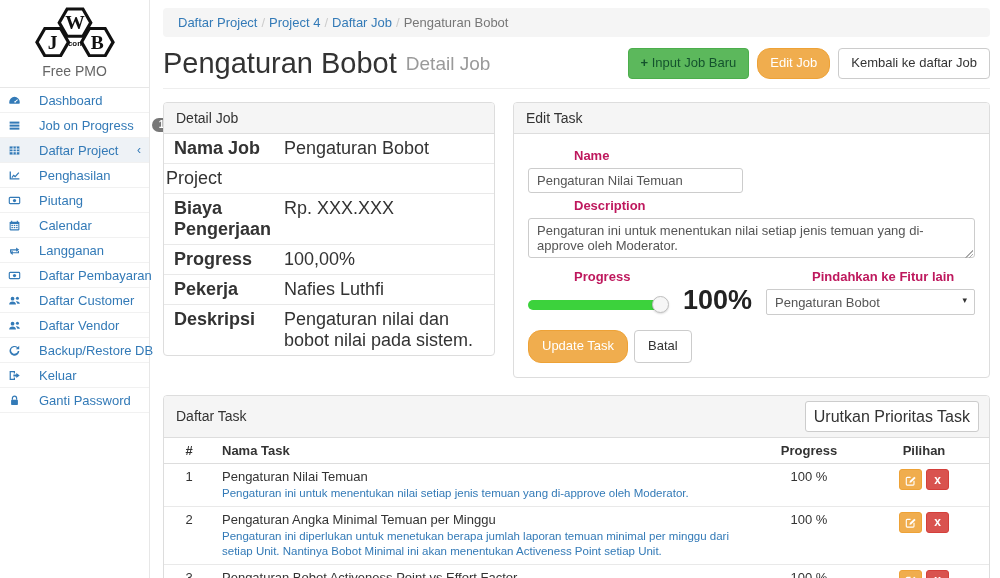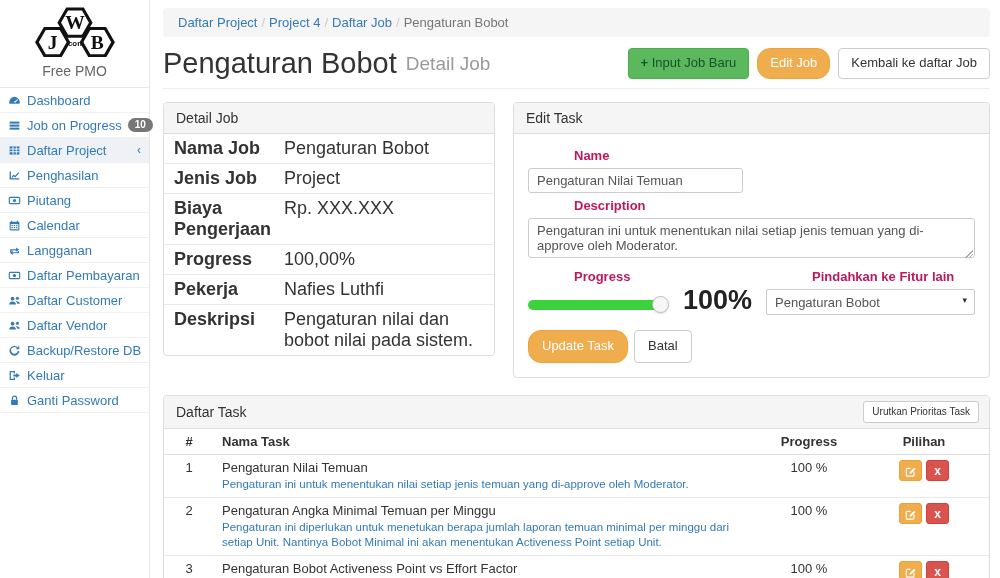--- a/index.html
+++ b/index.html
@@ -5,21 +5,21 @@
   * { box-sizing: border-box; margin: 0; padding: 0; }
   html,body { width:1000px; height:578px; overflow:hidden; background:#fff;
     font-family:"Liberation Sans", sans-serif; color:#333; }
   .app { display:flex; width:1000px; height:578px; }
 
   
   .sidebar { width:150px; flex:0 0 150px; border-right:1px solid #e7e7e7; background:#fff; }
   .logo-block { text-align:center; padding:5px 0 8px; border-bottom:1px solid #e7e7e7; cursor:pointer; }
   .brand-name { font-size:14px; color:#666; margin-top:2px; }
   .menu { list-style:none; }
-  .menu li { display:flex; align-items:center; gap:6px; padding:4px 8px; height:25px;
+  .menu li { display:flex; align-items:center; gap:18px; padding:4px 8px; height:25px;
     border-bottom:1px solid #f1f1f1; color:#337ab7; font-size:13px; cursor:pointer; white-space:nowrap; }
   .menu li.active { background:#eef2f6; }
   .menu .micon { width:13px; height:13px; flex:0 0 13px; display:inline-flex; }
   .menu .micon svg { width:13px; height:13px; }
   .badge { margin-left:auto; background:#777; color:#fff; border-radius:10px;
     font-size:10px; font-weight:bold; padding:2px 7px; line-height:1; }
   .chev { margin-left:auto; font-size:12px; color:#337ab7; }
 
   
   .content { flex:1; padding:8px 10px 0 13px; }
@@ -32,21 +32,21 @@
     margin:10px 0 13px; padding-bottom:8px; }
   .page-title { font-size:29px; font-weight:400; color:#333; }
   .page-subtitle { font-size:19px; color:#9a9a9a; margin-left:9px; }
   .header-buttons { margin-left:auto; display:flex; gap:8px; }
 
   .btn { font-size:13px; padding:5px 12px; border-radius:4px; border:1px solid transparent;
     cursor:pointer; line-height:1.45; font-family:inherit; }
   .btn-success { background:#5cb85c; border-color:#4cae4c; color:#14532d; }
   .btn-warning { background:#f0ad4e; border-color:#eea236; color:#fff;border-radius:13px; }
   .btn-default { background:#fff; border-color:#ccc; color:#333; }
-  .btn-sm { font-size:10px; padding:3px 8px; border-radius:3px; }
+  .btn-sm { font-size:16px; padding:3px 8px; border-radius:3px; }
 
   
   .panels-row { display:flex; gap:18px; align-items:flex-start; margin-bottom:17px; }
   .panel { border:1px solid #ddd; border-radius:4px; background:#fff; }
   .panel-heading { background:#f5f5f5; border-bottom:1px solid #ddd; padding:7px 12px;
     font-size:14px; color:#333; border-radius:3px 3px 0 0; }
 
   .detail-panel { width:332px; flex:0 0 332px; }
   .drow { display:flex; border-bottom:1px solid #e9e9e9; font-size:18px; }
   .drow:last-child { border-bottom:none; }
@@ -284,21 +284,20 @@
     <div class="panels-row">
 
       <div class="panel detail-panel">
         <div class="panel-heading">Detail Job</div>
         <div>
           <div class="drow">
             <div class="dlabel">Nama Job</div>
             <div class="dvalue">Pengaturan Bobot</div>
           </div>
           <div class="drow">
-            <div class="dlabel">Jenis Job</div>
             <div class="dvalue">Project</div>
           </div>
           <div class="drow">
             <div class="dlabel">Biaya Pengerjaan</div>
             <div class="dvalue">Rp. XXX.XXX</div>
           </div>
           <div class="drow">
             <div class="dlabel">Progress</div>
             <div class="dvalue">100,00%</div>
           </div>

